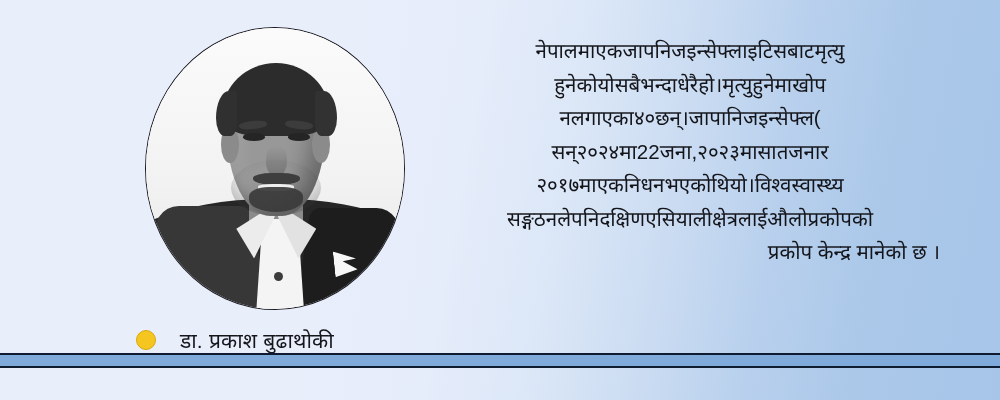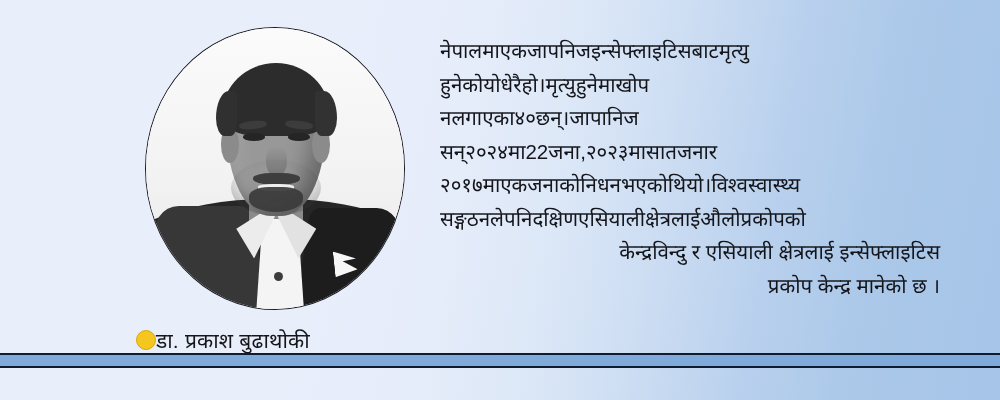--- a/index.html
+++ b/index.html
@@ -237,21 +237,21 @@
     box-shadow: inset 0 -10px 16px rgba(60,60,62,.30);
   }
 
   
   .byline {
     position: absolute;
     left: 136px;
     top: 326px;
     display: flex;
     align-items: center;
-    gap: 0;
+    gap: 24px;
   }
   .byline-dot {
     width: 20px;
     height: 20px;
     border-radius: 50%;
     background: #f6c620;
     border: 1.5px solid #d8a810;
     box-sizing: border-box;
     flex: none;
   }
@@ -283,21 +283,21 @@
     width: 500px;
     text-align: right;
     color: #14151a;
     font-size: 20.5px;
     line-height: 33.5px;
     font-weight: 500;
   }
   .quote .line { display: block; white-space: nowrap; }
   .quote .line.justify {
     display: flex;
-    justify-content: flex-start;
+    justify-content: center;
   }
 </style>
 </head>
 <body>
 
 <div class="card">
 
   <div class="portrait-wrap">
     <div class="portrait-circle">
       <div class="photo">
@@ -336,66 +336,66 @@
     <span class="line justify">
         <span>नेपालमा</span>
         <span>एक</span>
         <span>जापनिज</span>
         <span>इन्सेफ्लाइटिसबाट</span>
         <span>मृत्यु</span>
       </span>
     <span class="line justify">
         <span>हुनेको</span>
         <span>यो</span>
+        <span>सबैभन्दा</span>
         <span>धेरै</span>
         <span>हो</span>
         <span>।</span>
         <span>मृत्यु</span>
         <span>हुनेमा</span>
         <span>खोप</span>
       </span>
     <span class="line justify">
         <span>नलगाएका</span>
         <span>४०</span>
         <span>छन्</span>
         <span>।</span>
         <span>जापानिज</span>
+        <span>इन्सेफ्ल(</span>
       </span>
     <span class="line justify">
         <span>सन्</span>
         <span>२०२४</span>
         <span>मा</span>
         <span>22</span>
         <span>जना,</span>
         <span>२०२३</span>
         <span>मा</span>
         <span>सात</span>
         <span>जना</span>
         <span>र</span>
       </span>
     <span class="line justify">
         <span>२०१७</span>
         <span>मा</span>
         <span>एक</span>
-        <span>जनाको</span>
         <span>निधन</span>
         <span>भएको</span>
         <span>थियो</span>
         <span>।</span>
         <span>विश्व</span>
         <span>स्वास्थ्य</span>
       </span>
     <span class="line justify">
         <span>सङ्गठनले</span>
         <span>पनि</span>
         <span>दक्षिण</span>
         <span>एसियाली</span>
         <span>क्षेत्रलाई</span>
         <span>औलो</span>
         <span>प्रकोपको</span>
       </span>
-    <span class="line">केन्द्रविन्दु र एसियाली क्षेत्रलाई इन्सेफ्लाइटिस</span>
     <span class="line">प्रकोप केन्द्र मानेको छ ।</span>
   </div>
 
   <div class="rule-band"></div>
 
 </div>
 
 </body></html>

